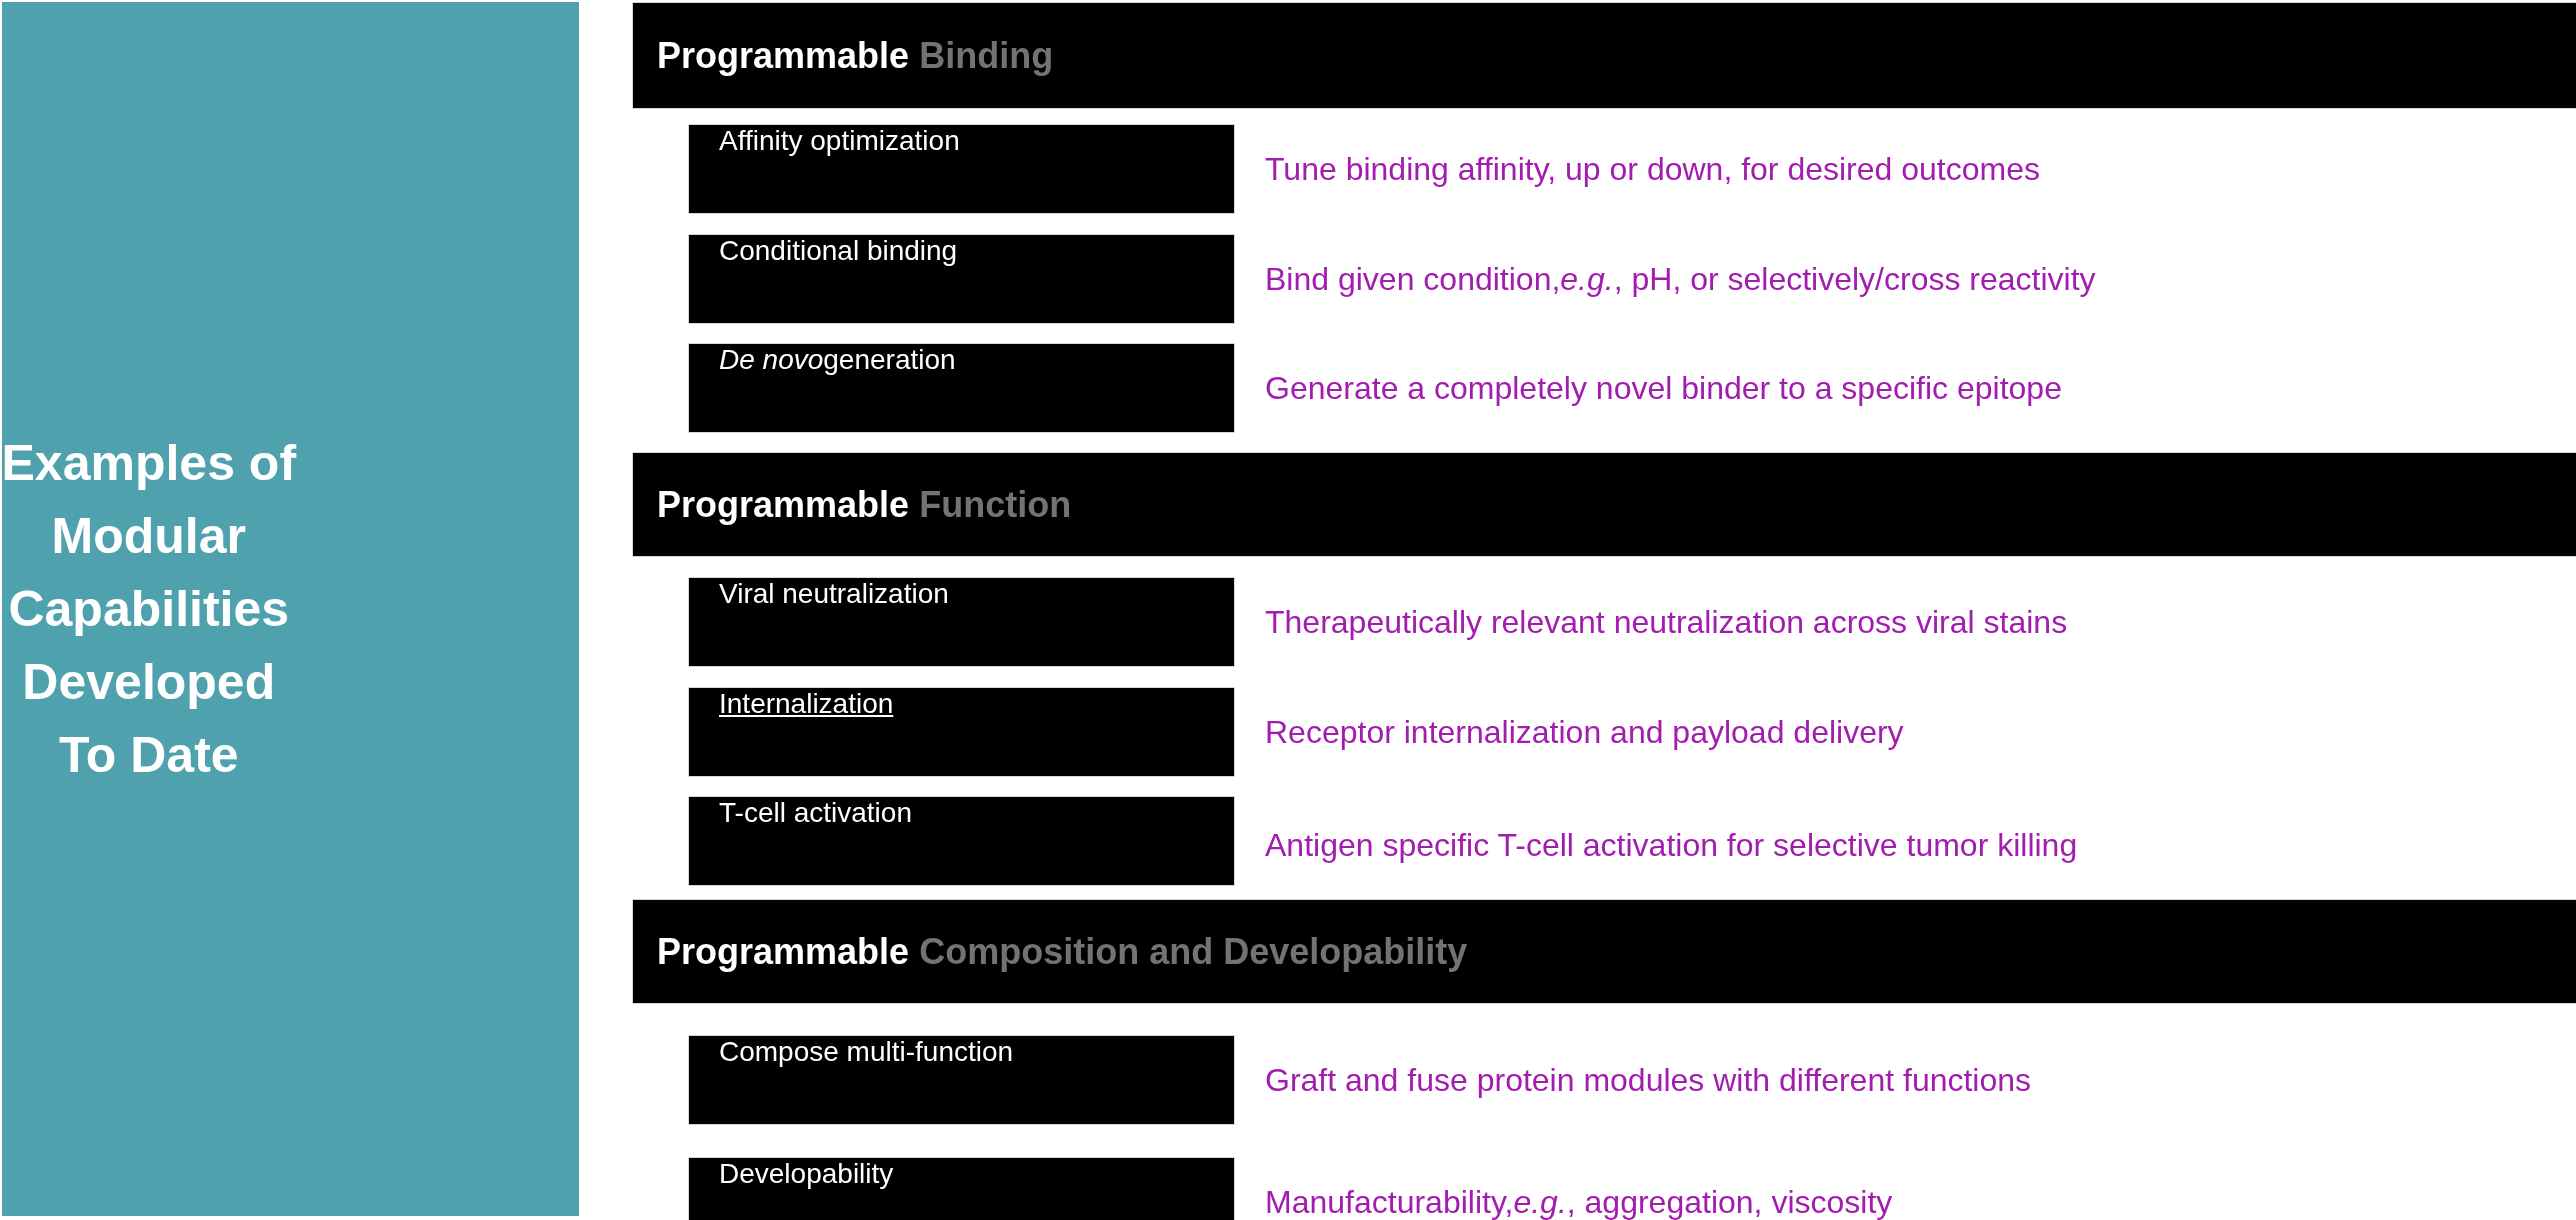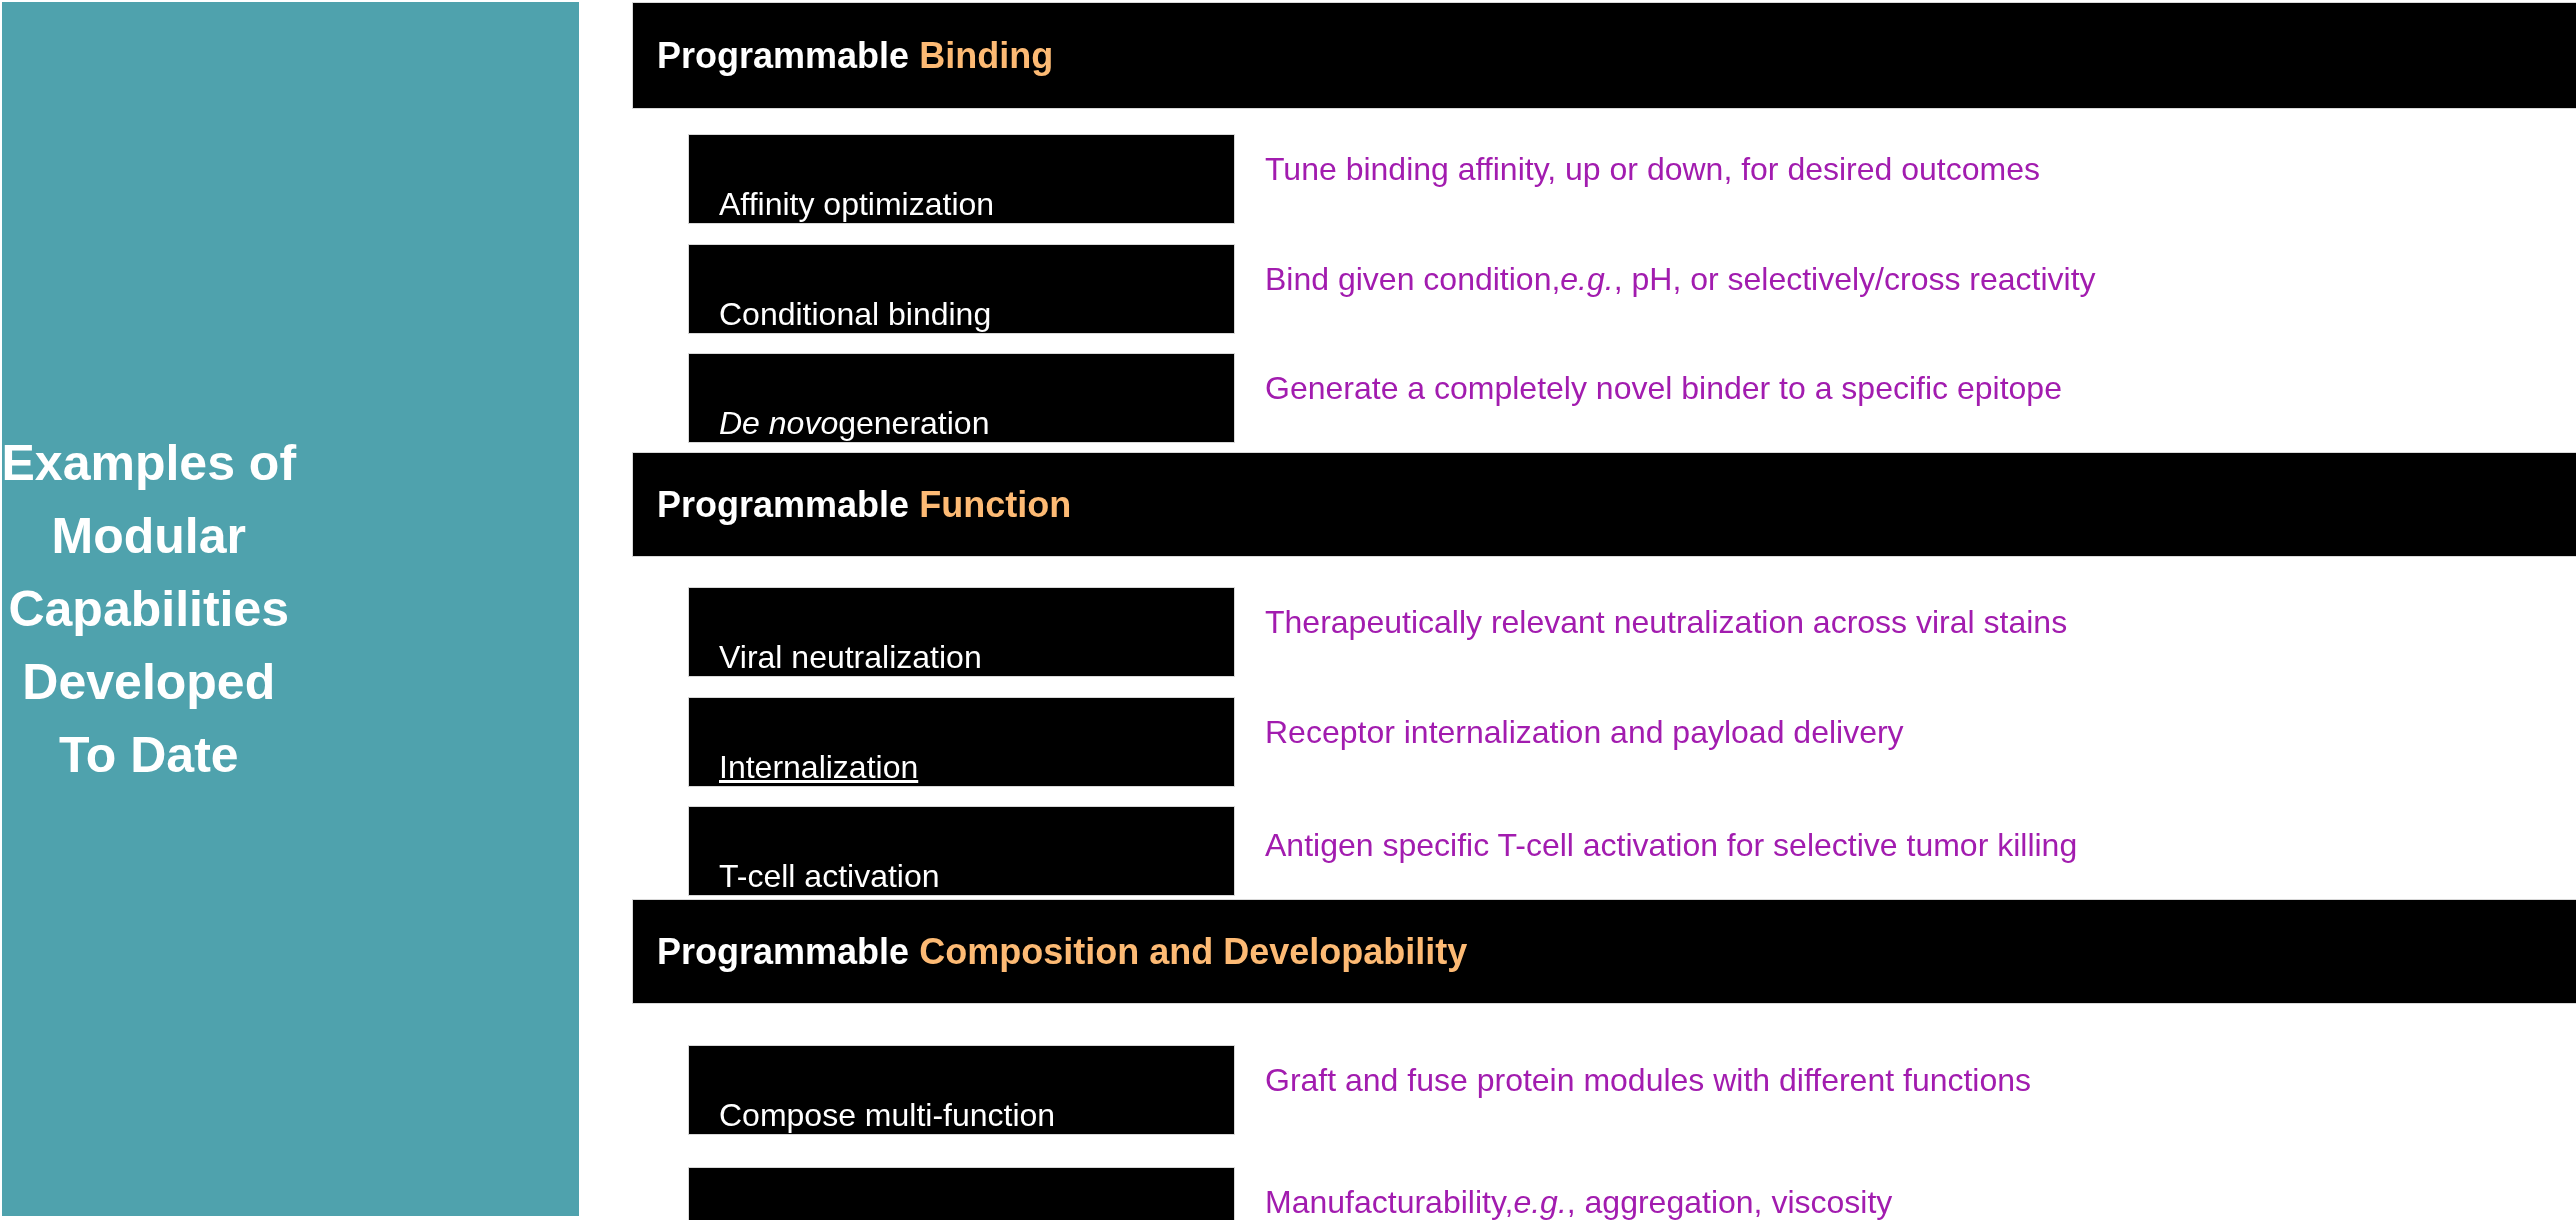--- a/index.html
+++ b/index.html
@@ -45,40 +45,39 @@
     box-sizing: border-box;
     display: flex;
     align-items: center;
     padding-left: 24px;
     color: #ffffff;
     font-weight: bold;
     font-size: 36px;
     white-space: nowrap;
   }
   .header-bar .highlight {
-    color: #fdba74;
+    color: #737373;
     margin-left: 0.28em;
   }
 
   
   .cap-box {
     position: absolute;
     left: 688px;
     width: 547px;
     height: 90px;
     background: #000000;
     border: 1.5px solid #d8d8d8;
     box-sizing: border-box;
     display: flex;
-    align-items: flex-end;
+    align-items: flex-start;
     padding-left: 30px;
     color: #ffffff;
-    font-size: 32px;
+    font-size: 28px;
     white-space: nowrap;
-    margin-top: 10px;
   }
 
   
   .cap-desc {
     position: absolute;
     left: 1265px;
     height: 90px;
     display: flex;
     align-items: center;
     color: #a21caf;

